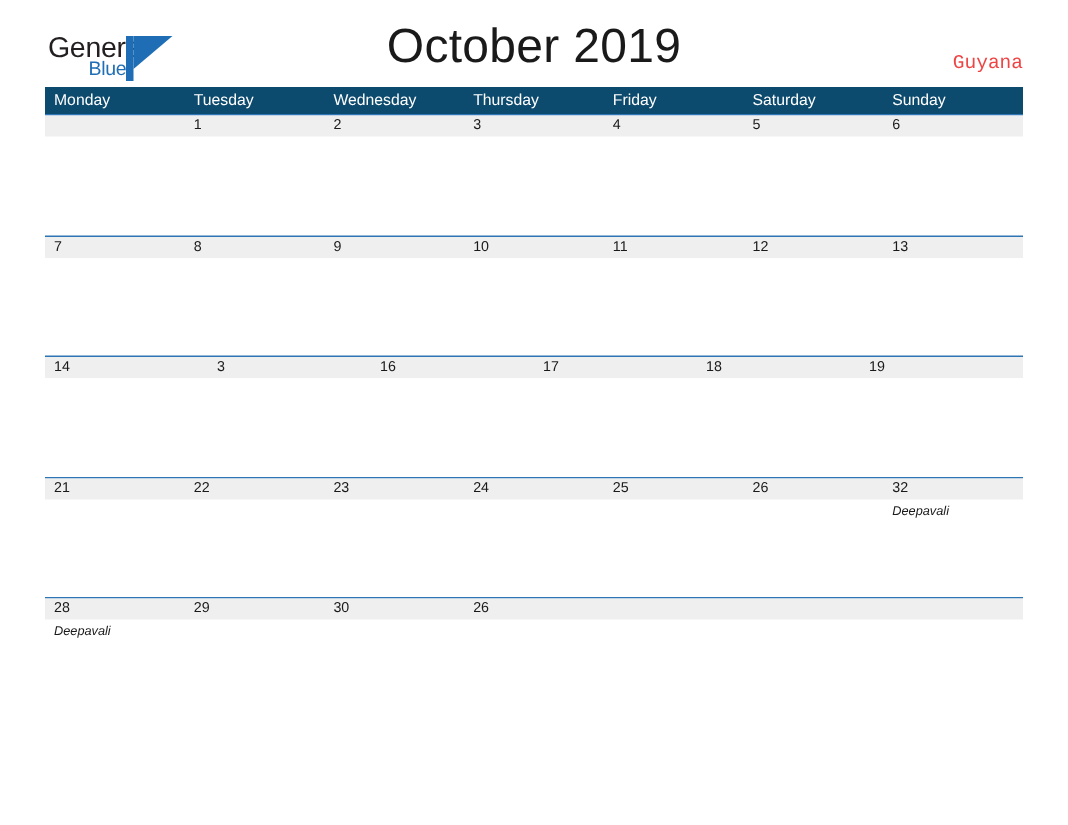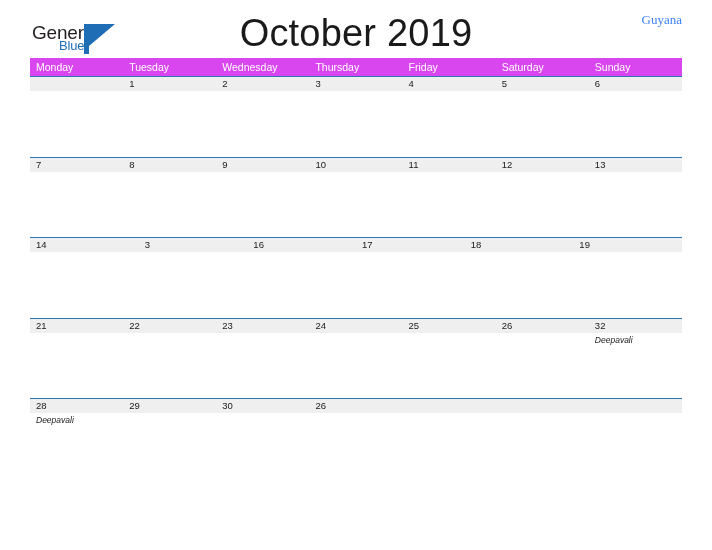--- a/index.html
+++ b/index.html
@@ -61,45 +61,45 @@
     width: 33px;
     height: 30px;
   }
 
   .cal-title {
     position: absolute;
     left: 0;
     right: 0;
     top: 12px;
     text-align: center;
-    font-size: 38px;
+    font-size: 32px;
     color: #1a1a1a;
     font-family: "Liberation Sans", sans-serif;
     font-weight: normal;
     letter-spacing: 0.2px;
   }
 
   .country {
     position: absolute;
     right: 0;
-    top: 12px;
+    top: 34px;
     font-size: 13px;
-    color: #3b82f6;
-    font-family: Liberation Serif, serif;
+    color: #ef4444;
+    font-family: Liberation Mono, monospace;
   }
 
   
   .calendar {
     margin: 0 30px;
     width: 652px;
   }
 
   .dow-row {
     display: flex;
-    background: #d946ef;
+    background: #0c4a6e;
     height: 18px;
   }
   .dow-cell {
     flex: 1 1 0;
     color: #ffffff;
     font-size: 10.5px;
     line-height: 18px;
     padding-left: 6px;
     box-sizing: border-box;
     font-family: "Liberation Sans", sans-serif;

